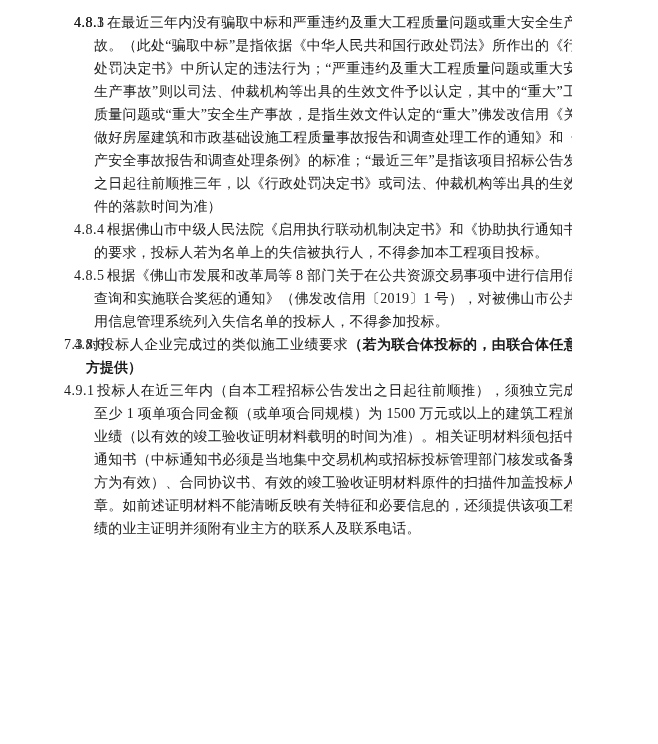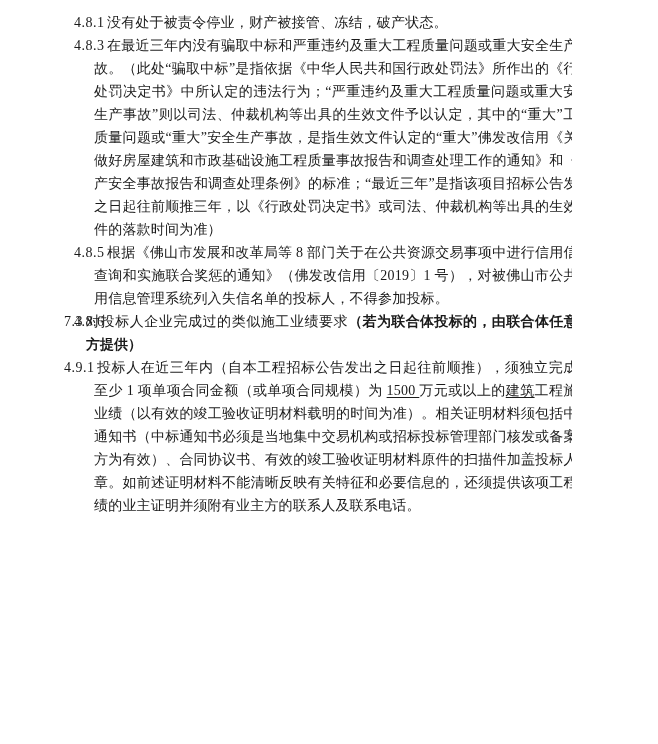--- a/index.html
+++ b/index.html
@@ -42,27 +42,28 @@
   }
   
   .item.g49 .num { left: 64px; }
   .item.lvl2 { padding-left: 86px; text-indent: 0; }
   .item.lvl3.g49 { text-indent: 3px; }
   .b {
     font-weight: bold;
     font-family: "Liberation Sans", "DejaVu Sans", sans-serif;
     letter-spacing: 0;
   }
-  .u { text-decoration: underline; text-underline-offset: 2px; }
+  .u { text-underline-offset: 2px; }
 </style>
 </head>
 <body>
 
 <div class="page">
   <div class="doc" id="doc">
-      <div class="item lvl3"><span class="num">4.8.1</span><span><span>没有处于被责令停业，财产被接管、冻结，破产状态。</span></span></div>
+      <div class="item lvl3"><span class="num">4.8.1</span></div>
       <div class="item lvl3"><span class="num">4.8.3</span><span><span>在最近三年内没有骗取中标和严重违约及重大工程质量问题或重大安全生产事故。（此处“骗取中标”是指依据《中华人民共和国行政处罚法》所作出的《行政处罚决定书》中所认定的违法行为；“严重违约及重大工程质量问题或重大安全生产事故”则以司法、仲裁机构等出具的生效文件予以认定，其中的“重大”工程质量问题或“重大”安全生产事故，是指生效文件认定的“重大”佛发改信用《关于做好房屋建筑和市政基础设施工程质量事故报告和调查处理工作的通知》和《生产安全事故报告和调查处理条例》的标准；“最近三年”是指该项目招标公告发出之日起往前顺推三年，以《行政处罚决定书》或司法、仲裁机构等出具的生效文件的落款时间为准）</span></span></div>
+      <div class="item lvl3"><span class="num">4.8.4</span><span><span>根据佛山市中级人民法院《启用执行联动机制决定书》和《协助执行通知书》的要求，投标人若为名单上的失信被执行人，不得参加本工程项目投标。</span></span></div>
       <div class="item lvl3"><span class="num">4.8.5</span><span><span>根据《佛山市发展和改革局等 8 部门关于在公共资源交易事项中进行信用信息查询和实施联合奖惩的通知》（佛发改信用〔2019〕1 号），对被佛山市公共信用信息管理系统列入失信名单的投标人，不得参加投标。</span></span></div>
       <div class="item lvl3"><span class="num">4.8.6</span></div>
       <div class="item lvl2 g49"><span class="num">7.3</span><span><span>对投标人企业完成过的类似施工业绩要求</span><span class="b">（若为联合体投标的，由联合体任意一方提供）</span></span></div>
       <div class="item lvl3 g49"><span class="num">4.9.1</span><span><span>投标人在近三年内（自本工程招标公告发出之日起往前顺推），须独立完成过至少 1 项单项合同金额（或单项合同规模）为 </span><span class="u">1500 </span><span>万元或以上的</span><span class="u">建筑</span><span>工程施工业绩（以有效的竣工验收证明材料载明的时间为准）。相关证明材料须包括中标通知书（中标通知书必须是当地集中交易机构或招标投标管理部门核发或备案的方为有效）、合同协议书、有效的竣工验收证明材料原件的扫描件加盖投标人公章。如前述证明材料不能清晰反映有关特征和必要信息的，还须提供该项工程业绩的业主证明并须附有业主方的联系人及联系电话。</span></span></div>
     </div>
 </div>
 
 </body></html>

